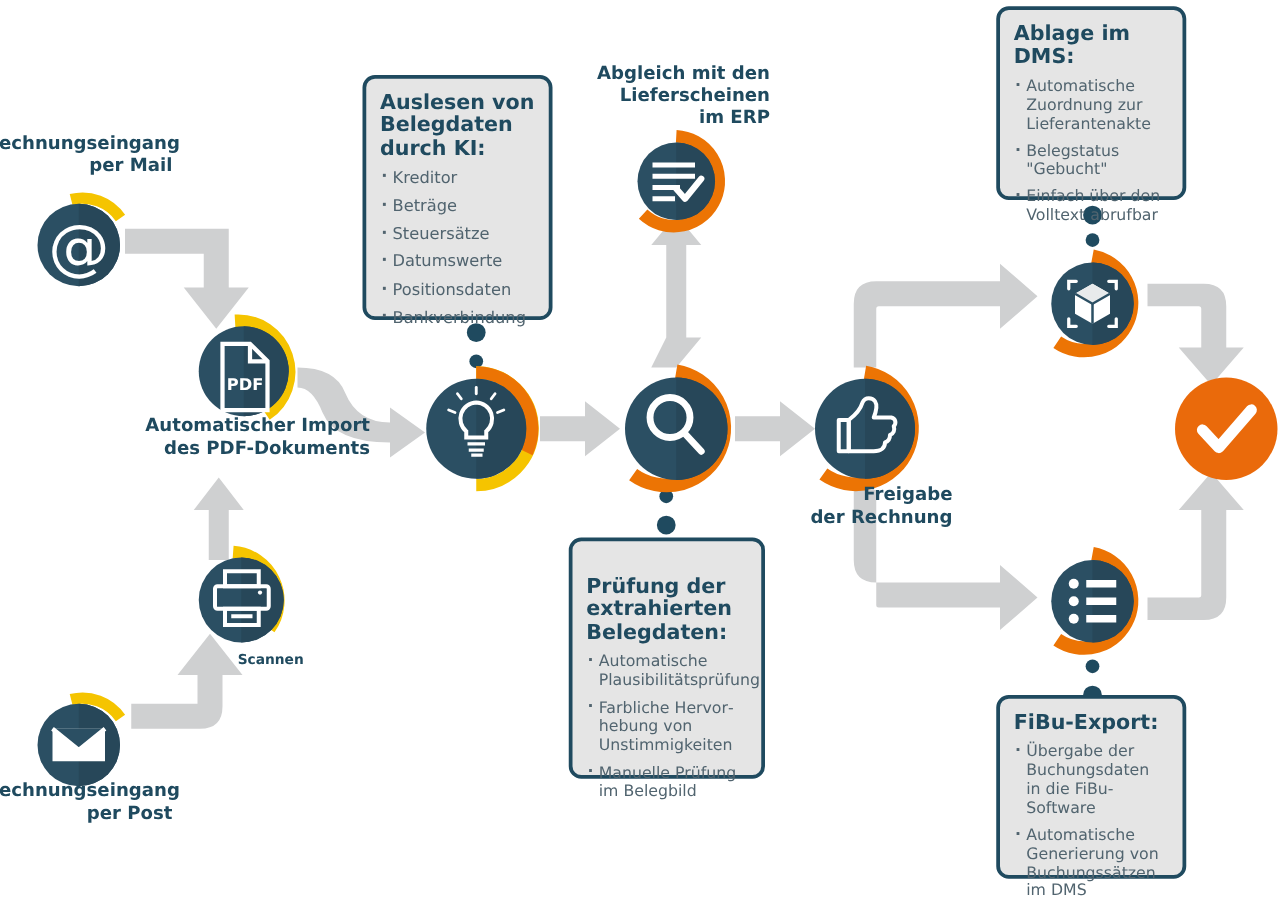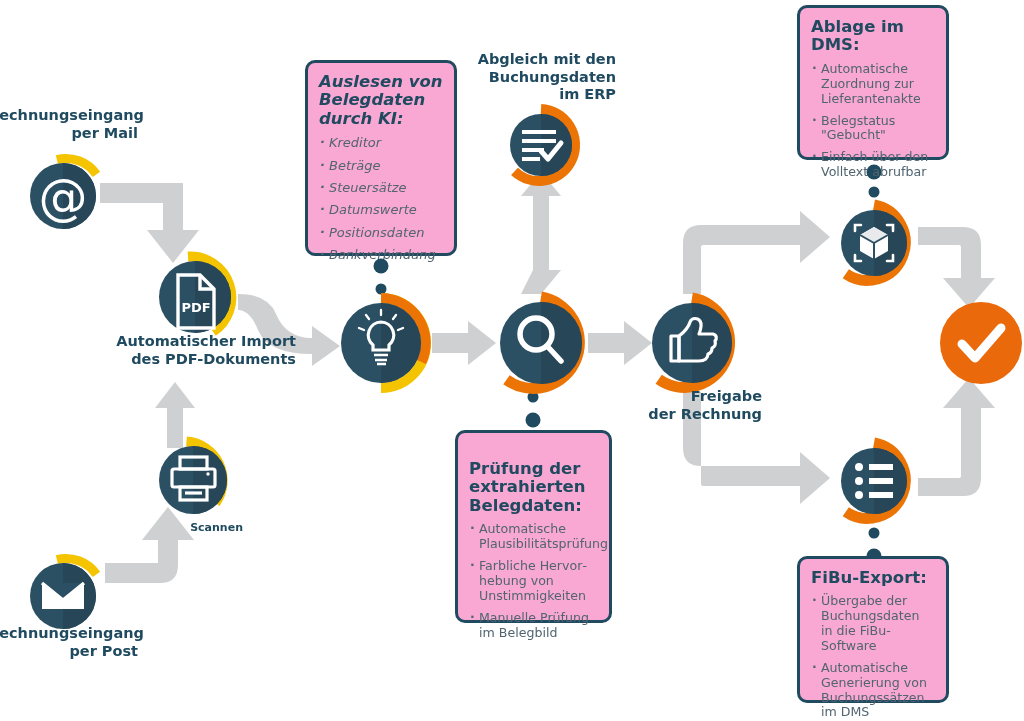--- a/index.html
+++ b/index.html
@@ -1,21 +1,21 @@
 <!DOCTYPE html>
 <html><head>
 <meta charset="utf-8">
 <style>
   html,body{margin:0;padding:0;background:#ffffff;}
   body{width:1024px;height:721px;position:relative;overflow:hidden;
        font-family:"DejaVu Sans","Liberation Sans",sans-serif;}
   #stage{position:absolute;left:0;top:0;width:1024px;height:721px;}
   svg.layer{position:absolute;left:0;top:0;width:1024px;height:721px;}
 
-  .infobox{position:absolute;box-sizing:border-box;background:#f9a8d4;
+  .infobox{position:absolute;box-sizing:border-box;background:#e5e5e5;
            border:3px solid #1f4a5f;border-radius:10px;}
   .infobox .bt{font-weight:bold;color:#1f4a5f;line-height:1.12;}
   .infobox ul{list-style:none;margin:1px;padding:0;}
   .infobox li{position:relative;padding-left:9px;color:#51646f;line-height:1.18;
               margin-top:7px;}
   .infobox li:before{content:"\00b7";position:absolute;left:0;top:-1px;
               color:#51646f;font-weight:bold;}
 
   .nodelabel{position:absolute;text-align:right;color:#1f4a5f;font-weight:bold;
              line-height:1.22;}
@@ -219,30 +219,30 @@
     <div>Rechnungseingang</div>
     <div>per Post</div>
   </div>
 
   <div class="nodelabel" style="left:143px;top:521px;width:100px;font-size:11px;">
     <div>Scannen</div>
   </div>
 
   <div class="nodelabel" style="left:466px;top:51px;width:150px;font-size:14.5px;">
     <div>Abgleich mit den</div>
-    <div>Buchungsdaten</div>
+    <div>Lieferscheinen</div>
     <div>im ERP</div>
   </div>
 
   <div class="nodelabel" style="left:622px;top:388px;width:140px;font-size:14.5px;">
     <div>Freigabe</div>
     <div>der Rechnung</div>
   </div>
 
-  <div class="infobox" style="left:305px;top:60px;width:152px;height:196px;padding:10px 11px;font-style:italic;">
+  <div class="infobox" style="left:290px;top:60px;width:152px;height:196px;padding:10px 11px;">
     <div class="bt" style="font-size:16.5px;">
       <div>Auslesen von</div>
       <div>Belegdaten</div>
       <div>durch KI:</div>
     </div>
     <ul style="font-size:13px;margin-top:4px;">
       <li>Kreditor</li>
       <li>Beträge</li>
       <li>Steuersätze</li>
       <li>Datumswerte</li>

